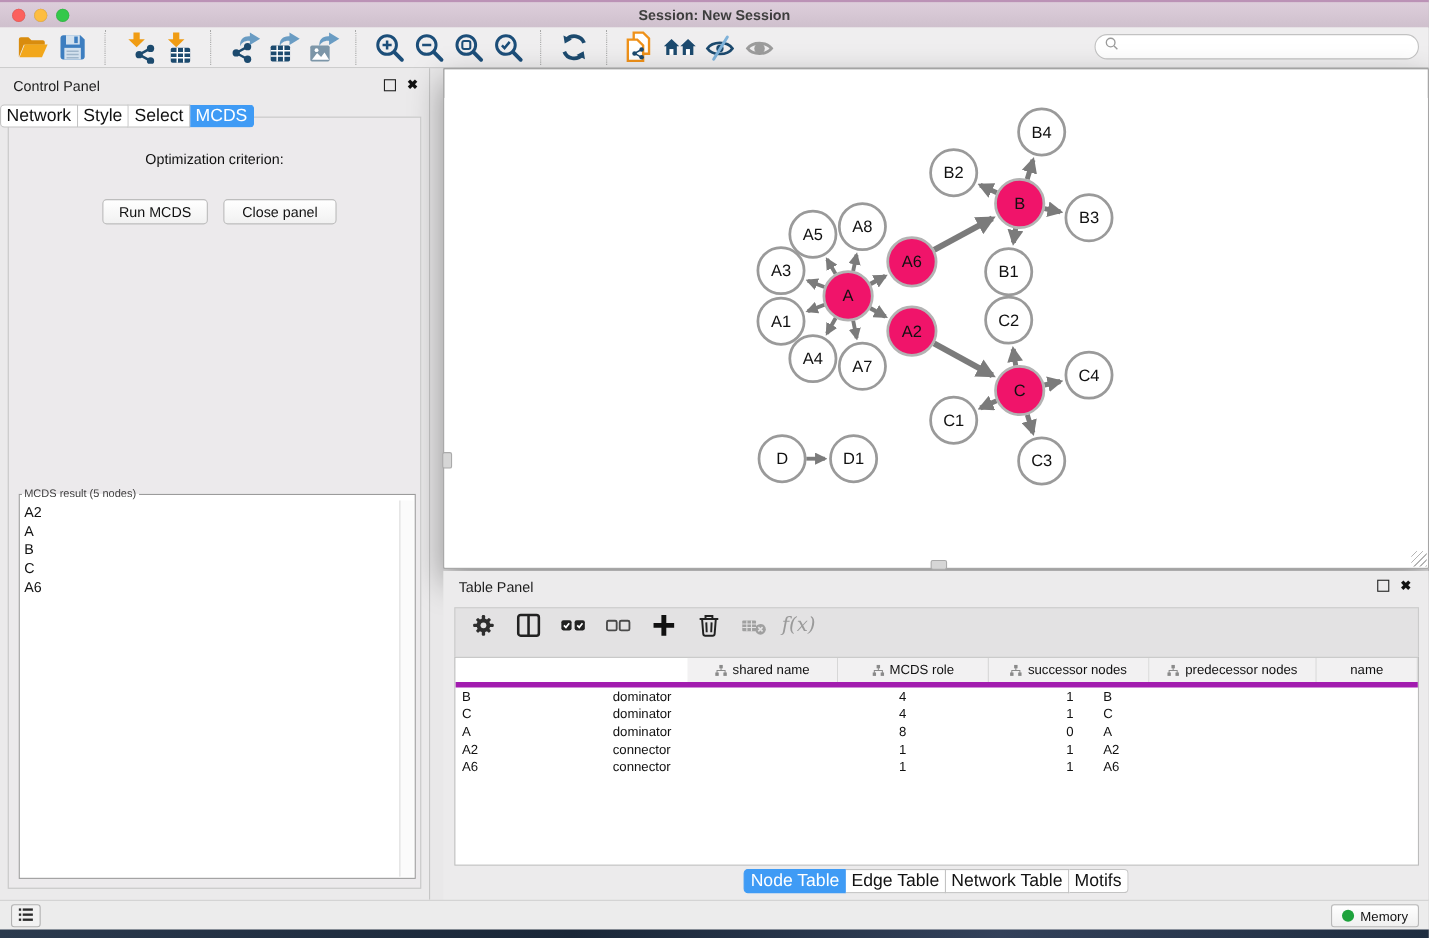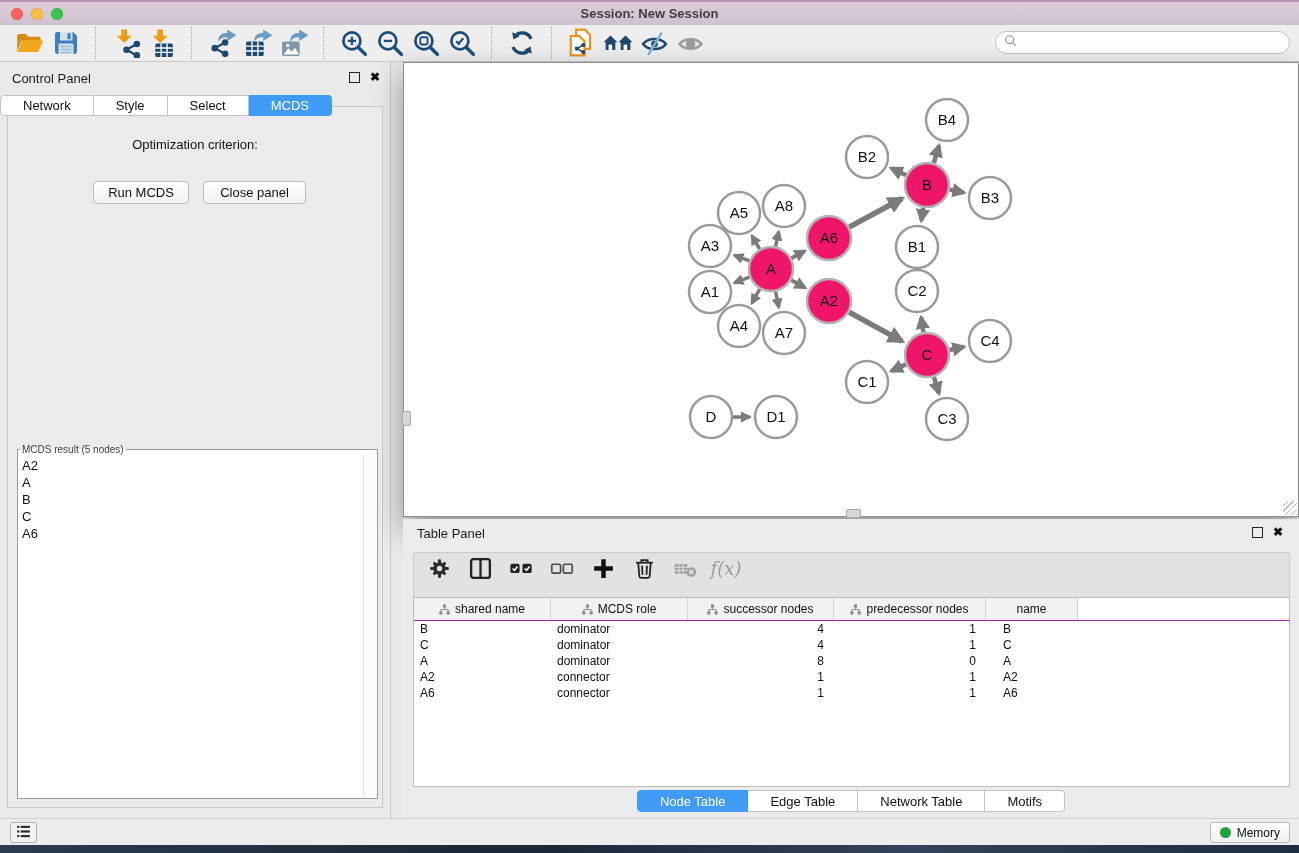--- a/index.html
+++ b/index.html
@@ -30,22 +30,22 @@
   
   #control-panel{position:absolute;left:0;top:62px;width:391px;height:756px;
     background:#ebeaeb;border-right:1px solid #c6c6c6;box-sizing:border-box;}
   .panel-title{position:absolute;left:12px;top:9px;font-size:13px;color:#1c1c1c;}
   .panel-ctrls{position:absolute;right:10px;top:9px;display:flex;gap:10px;align-items:center;}
   .float-box{display:inline-block;width:9px;height:9px;border:1.5px solid #222;background:transparent;}
   .close-x{font-size:12px;color:#111;font-weight:bold;line-height:12px;}
   .pbtn{background:none;border:none;padding:0;display:flex;align-items:center;}
 
   .seg{display:inline-flex;}
-  .seg-btn{height:21px;padding:0 22px;background:#fff;border:1px solid #c3c3c3;border-left:none;
-    font-size:13px;color:#111;}
+  .seg-btn{height:21px;padding:0 5px;background:#fff;border:1px solid #c3c3c3;border-left:none;
+    font-size:16px;color:#111;}
   .seg-btn:first-child{border-left:1px solid #c3c3c3;border-radius:4px 0 0 4px;}
   .seg-btn:last-child{border-radius:0 4px 4px 0;}
   .seg-btn.active{background:#3f9bf5;border-color:#3f9bf5;color:#fff;}
   #cp-tabs{position:absolute;left:0;right:0;top:33px;text-align:center;z-index:3;}
 
   #cp-content{position:absolute;left:7px;right:7px;top:44px;bottom:10px;
     border:1px solid #c6c6c6;background:#eceaec;z-index:1;}
   #opt-label{position:absolute;left:0;right:0;top:20px;text-align:center;font-size:13px;color:#111;margin-top:10px;}
   #criterion{position:absolute;left:37px;top:41px;width:311px;height:23px;background:#fff;
     border:1px solid #b5b5b5;border-radius:4px;box-sizing:border-box;font-size:13px;color:#111;
@@ -84,21 +84,21 @@
   #table-panel{position:absolute;left:403px;top:519px;width:896px;height:299px;background:#ecebec;}
   #tp-toolbar{position:absolute;left:10px;right:9px;top:33px;height:56px;background:#e3e2e3;
     border:1px solid #cbcbcb;box-sizing:border-box;display:flex;align-items:flex-start;padding-left:10px;}
   #tp-toolbar-icons{display:flex;align-items:center;gap:11px;}
   .ttbtn{width:30px;height:30px;border:none;background:none;padding:0;
     display:flex;align-items:center;justify-content:center;}
   .fx{font-family:"DejaVu Serif",serif;font-style:italic;font-size:18px;color:#9a9a9a;}
 
   #node-table{position:absolute;left:10px;right:9px;top:78px;height:190px;background:#fff;
     border:1px solid #bcbcbc;box-sizing:border-box;overflow:hidden;}
-  #nt-head{display:flex;height:22px;border-bottom:1px solid #a21caf;}
+  #nt-head{display:flex;height:22px;border-bottom:5px solid #a21caf;justify-content:flex-end;}
   .th{box-sizing:border-box;display:flex;align-items:center;justify-content:center;gap:5px;
     background:#f2f1f2;border-right:1px solid #d4d4d4;font-size:12px;color:#111;height:22px;}
   .tr{display:flex;height:16px;align-items:center;}
   .td{box-sizing:border-box;font-size:12px;color:#111;padding:0 6px;white-space:nowrap;overflow:hidden;}
   .a-right{text-align:right;padding-right:10px;}
   .a-left{text-align:left;}
   .td.name-col{padding-left:17px;}
 
   #tp-tabs-wrap{position:absolute;left:0;right:0;bottom:6px;text-align:center;}
   #tp-tabs .seg-btn{height:22px;}

